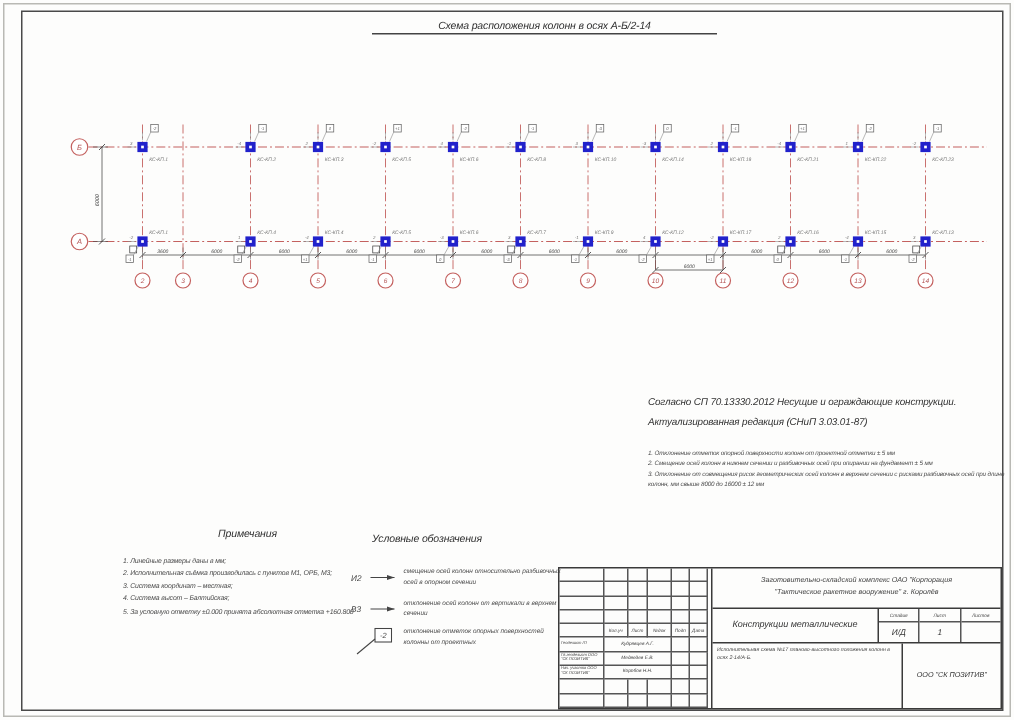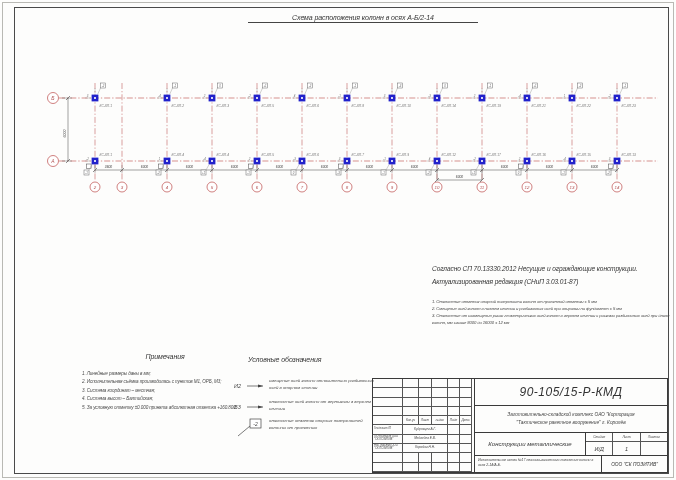--- a/index.html
+++ b/index.html
@@ -486,21 +486,20 @@
           <div class="sc" style="grid-area: 9 / 6;"></div>
           <div class="sc" style="grid-area: 10 / 1;"></div>
           <div class="sc" style="grid-area: 10 / 2;"></div>
           <div class="sc" style="grid-area: 10 / 3;"></div>
           <div class="sc" style="grid-area: 10 / 4;"></div>
           <div class="sc" style="grid-area: 10 / 5;"></div>
           <div class="sc" style="grid-area: 10 / 6;"></div>
         </div>
     </div>
     <div id="stamp-right">
-      <div class="sr1">90-105/15-Р-КМД</div>
       <div class="sr2">
         <div>Заготовительно-складской комплекс ОАО "Корпорация</div>
         <div>"Тактическое ракетное вооружение" г. Королёв</div>
       </div>
       <div class="sr3">
         <div class="s3l">Конструкции металлические</div>
         <div class="s3c">
           <div class="s3h">Стадия</div>
           <div class="s3v">И/Д</div>
         </div>

